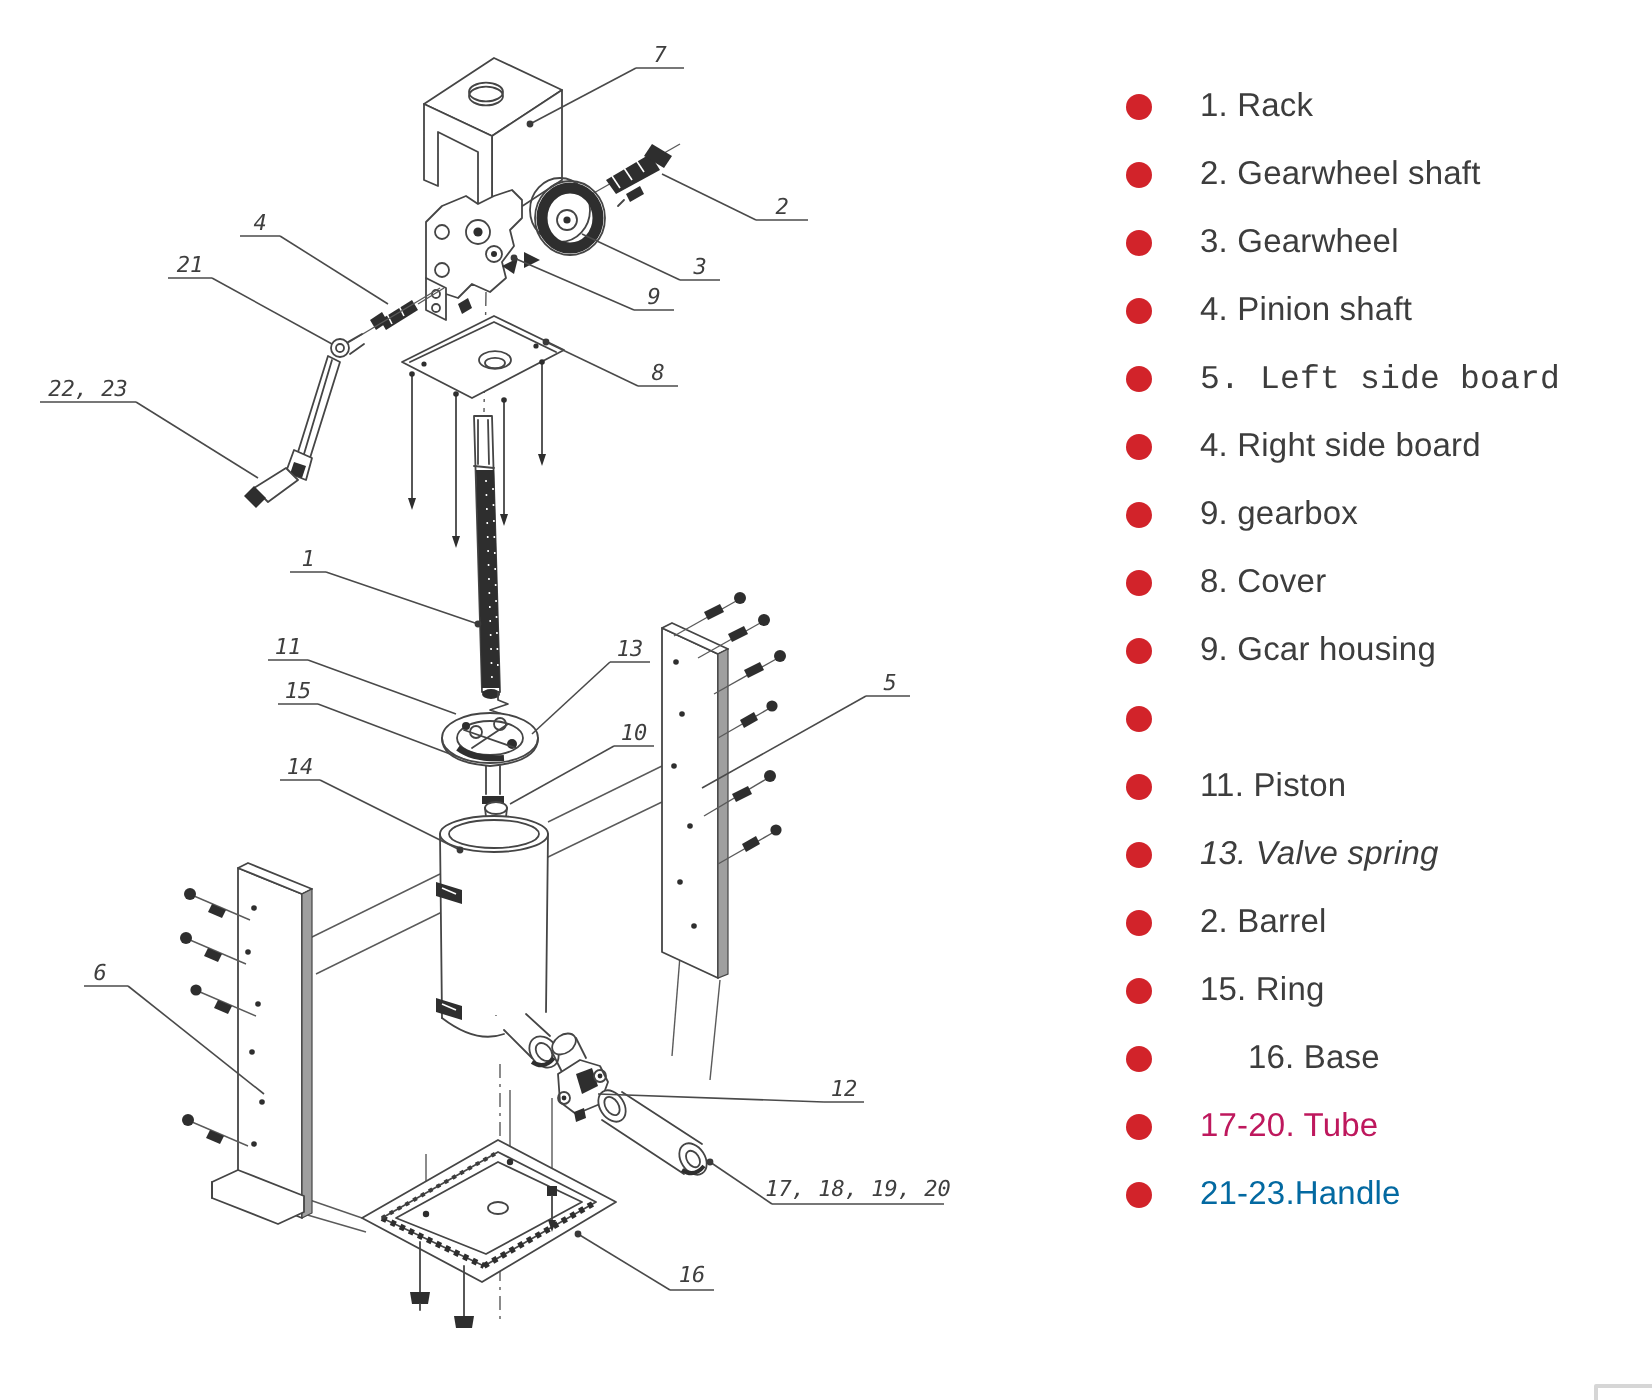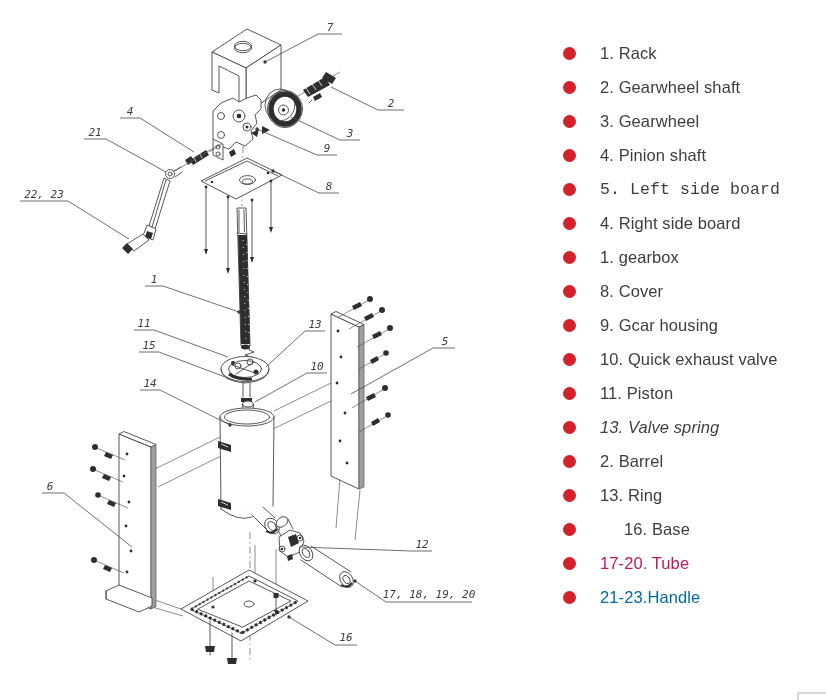--- a/index.html
+++ b/index.html
@@ -427,49 +427,48 @@
     <div class="legend-item">
         <span class="legend-bullet" style="background: rgb(210, 35, 42);"></span>
         <span class="legend-text" style="color: rgb(61, 61, 61); font-family: Liberation Mono, monospace;">5. Left side board</span>
       </div>
     <div class="legend-item">
         <span class="legend-bullet" style="background: rgb(210, 35, 42);"></span>
         <span class="legend-text" style="color: rgb(61, 61, 61);">4. Right side board</span>
       </div>
     <div class="legend-item">
         <span class="legend-bullet" style="background: rgb(210, 35, 42);"></span>
-        <span class="legend-text" style="color: rgb(61, 61, 61);">1. gearbox</span>
+        <span class="legend-text" style="color: rgb(61, 61, 61);">9. gearbox</span>
       </div>
     <div class="legend-item">
         <span class="legend-bullet" style="background: rgb(210, 35, 42);"></span>
         <span class="legend-text" style="color: rgb(61, 61, 61);">8. Cover</span>
       </div>
     <div class="legend-item">
         <span class="legend-bullet" style="background: rgb(210, 35, 42);"></span>
         <span class="legend-text" style="color: rgb(61, 61, 61);">9. Gcar housing</span>
       </div>
     <div class="legend-item">
         <span class="legend-bullet" style="background: rgb(210, 35, 42);"></span>
-        <span class="legend-text" style="color: rgb(61, 61, 61);">10. Quick exhaust valve</span>
       </div>
     <div class="legend-item">
         <span class="legend-bullet" style="background: rgb(210, 35, 42);"></span>
         <span class="legend-text" style="color: rgb(61, 61, 61);">11. Piston</span>
       </div>
     <div class="legend-item">
         <span class="legend-bullet" style="background: rgb(210, 35, 42);"></span>
         <span class="legend-text" style="color: rgb(61, 61, 61); font-style: italic;">13. Valve spring</span>
       </div>
     <div class="legend-item">
         <span class="legend-bullet" style="background: rgb(210, 35, 42);"></span>
         <span class="legend-text" style="color: rgb(61, 61, 61);">2. Barrel</span>
       </div>
     <div class="legend-item">
         <span class="legend-bullet" style="background: rgb(210, 35, 42);"></span>
-        <span class="legend-text" style="color: rgb(61, 61, 61);">13. Ring</span>
+        <span class="legend-text" style="color: rgb(61, 61, 61);">15. Ring</span>
       </div>
     <div class="legend-item">
         <span class="legend-bullet" style="background: rgb(210, 35, 42);"></span>
         <span class="legend-text" style="color: rgb(61, 61, 61); margin-left: 24px;">16. Base</span>
       </div>
     <div class="legend-item">
         <span class="legend-bullet" style="background: rgb(210, 35, 42);"></span>
         <span class="legend-text" style="color: #be185d;">17-20. Tube</span>
       </div>
     <div class="legend-item">

